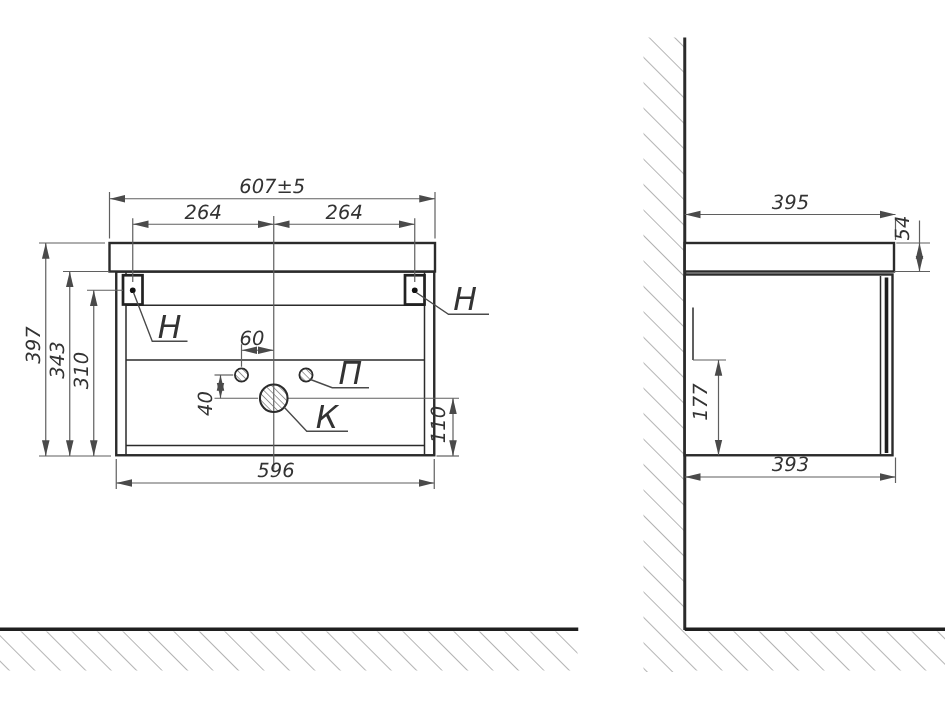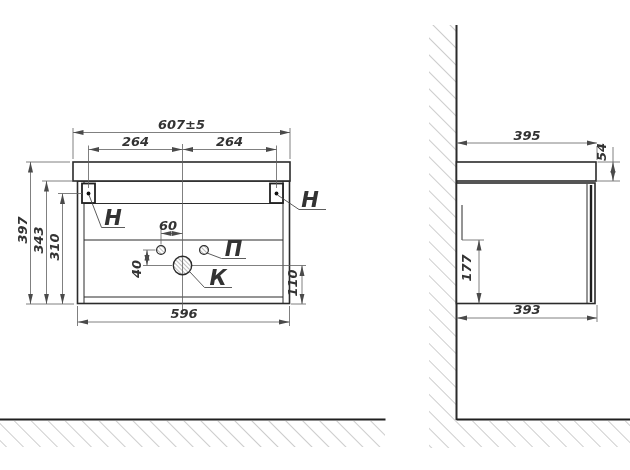--- a/index.html
+++ b/index.html
@@ -1,16 +1,16 @@
 <!DOCTYPE html>
 <html><head>
 <meta charset="utf-8">
 <style>
   html,body{margin:0;padding:0;background:#fff;}
-  .stage{width:630px;height:470px;position:relative;background:#fff;overflow:hidden;font-weight:bold;}
+  .stage{width:630px;height:470px;position:relative;background:#fff;overflow:hidden;}
   svg{display:block;}
   .ln-main{stroke:#2b2b2b;stroke-width:1.6;fill:none;}
   .ln-med{stroke:#2b2b2b;stroke-width:1;fill:none;}
   .ln-heavy{stroke:#1f1f1f;stroke-width:2.2;fill:none;}
   .ln-dim{stroke:#5f5f5f;stroke-width:0.8;fill:none;}
   .ln-leader{stroke:#4a4a4a;stroke-width:0.9;fill:none;}
   .fill-white{fill:#ffffff;}
   .txt-dim{font-family:"DejaVu Sans",sans-serif;font-style:italic;font-size:13px;fill:#333;text-anchor:middle;}
   .txt-label{font-family:"DejaVu Sans",sans-serif;font-style:italic;font-size:21px;fill:#333;text-anchor:middle;}
 </style>

